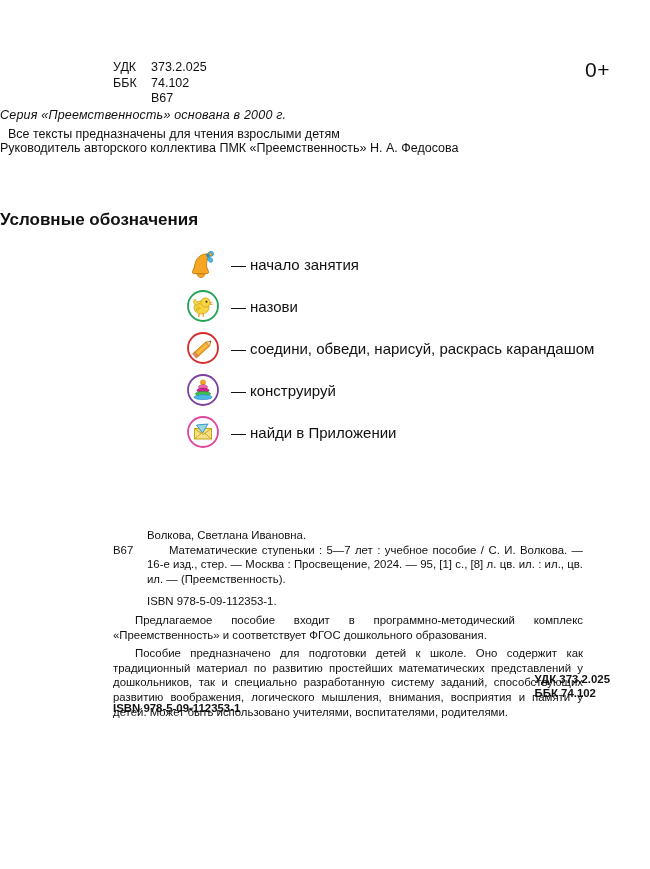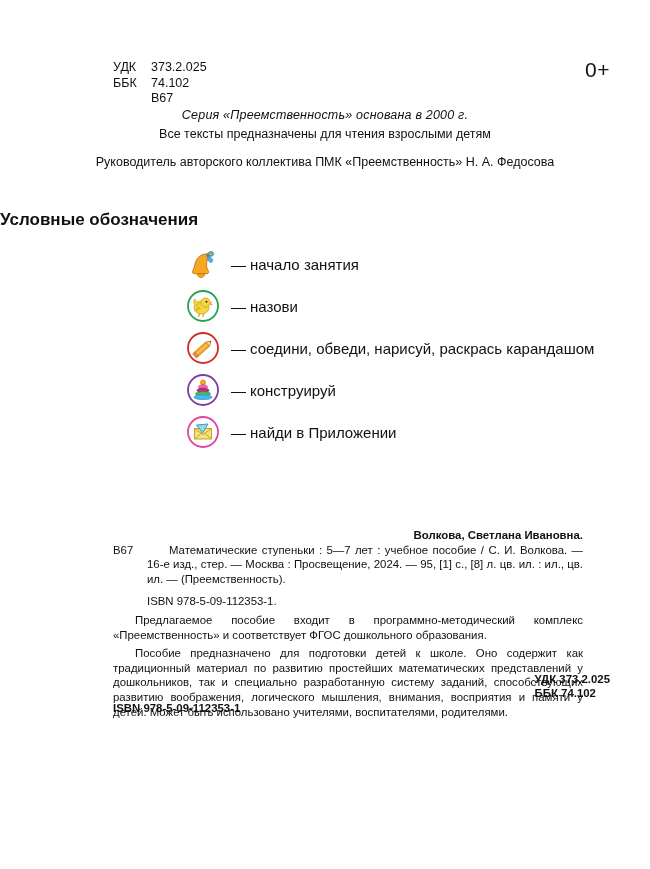--- a/index.html
+++ b/index.html
@@ -15,37 +15,37 @@
 
   
   .codes{position:absolute;left:113px;top:60px;font-size:12.5px;line-height:15.5px;}
   .codes .row{white-space:pre;}
   .codes .lbl{display:inline-block;width:38px;}
   .codes .shelf{padding-left:38px;}
 
   .age{position:absolute;right:40px;top:58px;font-size:21px;letter-spacing:.5px;}
 
   
-  .series{position:absolute;left:0;top:108px;width:650px;text-align:center;}
+  .series{position:absolute;left:0;top:108px;width:650px;text-align:left;}
   .series .l1{font-style:italic;font-size:12.5px;letter-spacing:.2px;}
-  .series .l2{font-size:12.5px;margin-top:5px;}
-  .series .l3{font-size:12.5px;margin-top:14px;}
+  .series .l2{font-size:12.5px;margin-top:5px;padding-left:8px;}
+  .series .l3{font-size:12.5px;}
 
   
   .legend-title{position:absolute;left:0;top:210px;width:650px;
     font-size:17px;font-weight:bold;}
   .legend{position:absolute;left:183px;top:243px;width:430px;}
   .legend-row{display:flex;align-items:center;height:42px;}
   .legend-ico{width:40px;height:40px;flex:0 0 40px;position:relative;}
   .legend-txt{font-size:15px;margin-left:8px;white-space:nowrap;}
   .legend-txt .dash{margin-right:4px;}
 
   
   .bib{position:absolute;left:113px;top:528px;width:470px;font-size:11.4px;line-height:14.6px;}
-  .bib .author{font-weight:bold;padding-left:34px;text-align:right;}
+  .bib .author{font-weight:normal;padding-left:34px;}
   .bib .desc{position:relative;text-align:justify;}
   .bib .shelfmark{position:absolute;left:0;top:0;font-weight:normal;}
   .bib .desc-body{padding-left:34px;text-indent:22px;}
   .bib .isbn{padding-left:34px;margin-top:8px;}
   .bib p.ann{margin:4px 0 0 0;text-indent:22px;text-align:justify;}
 
   .udc2{position:absolute;right:40px;top:672px;text-align:left;font-size:11.4px;
     font-weight:bold;line-height:14px;}
 
   .isbn-foot{position:absolute;left:113px;top:702px;font-size:11.4px;font-weight:bold;}

